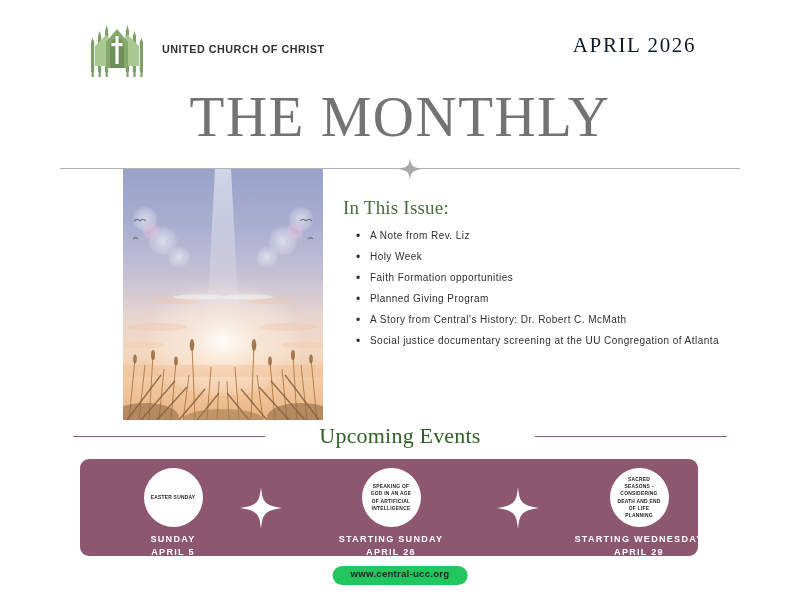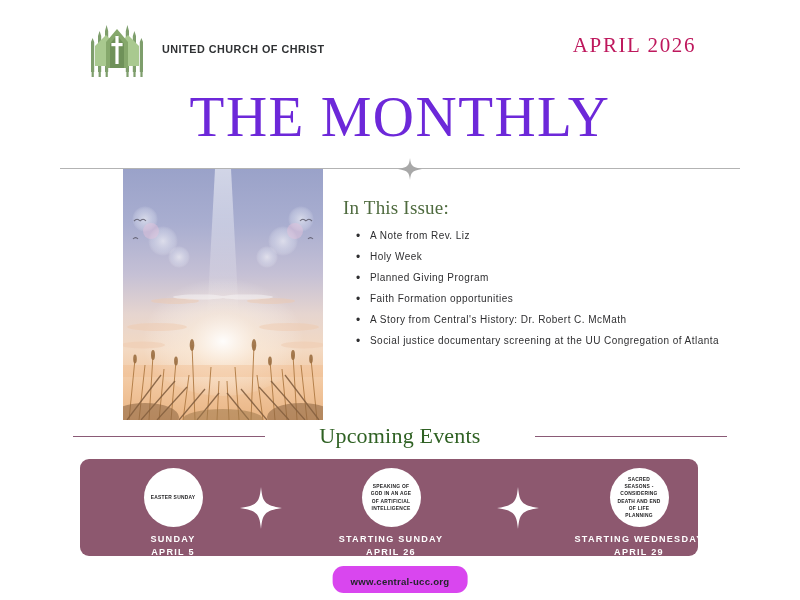--- a/index.html
+++ b/index.html
@@ -52,35 +52,35 @@
     font-weight: bold;
     color: #2f3133;
     line-height: 1.4;
   }
   .issue-date {
     position: absolute;
     right: 104px; top: 33px;
     font-family: "Liberation Serif", serif;
     font-size: 21px;
     letter-spacing: 1.6px;
-    color: #be185d;
+    color: #0f172a;
   }
 
   
   .masthead {
     position: absolute;
     left: 0; top: 88px;
     width: 800px;
     text-align: center;
   }
   .masthead-title {
     font-family: "Liberation Serif", serif;
     font-size: 57px;
     letter-spacing: 1.5px;
-    color: #6d28d9;
+    color: #737373;
     line-height: 1;
   }
 
   
   .rule-star {
     position: absolute;
     left: 60px; top: 158px;
     width: 680px; height: 22px;
   }
   .rule-star .line {
@@ -216,22 +216,22 @@
     top: 27px;
     width: 44px; height: 44px;
   }
 
   
   .footer-pill {
     position: absolute;
     left: 50%;
     transform: translateX(-50%);
     top: 566px;
-    padding: 10px 18px 6px 18px;
-    background: #d946ef;
+    padding: 2px 18px 6px 18px;
+    background: #22c55e;
     border-radius: 11px;
     font-size: 9.6px;
     font-weight: bold;
     letter-spacing: 0.25px;
     color: #23252b;
   }
 </style>
 </head>
 <body>
 
@@ -412,22 +412,22 @@
         <ellipse cx="100" cy="250" rx="40" ry="10" fill="#a07a4d"></ellipse>
       </g>
     </svg>
   </div>
 
   <div class="issue-block">
     <div class="issue-heading">In This Issue:</div>
     <ul class="issue-list">
       <li>A Note from Rev. Liz</li>
       <li>Holy Week</li>
+      <li>Faith Formation opportunities</li>
       <li>Planned Giving Program</li>
-      <li>Faith Formation opportunities</li>
       <li>A Story from Central's History: Dr. Robert C. McMath</li>
       <li>Social justice documentary screening at the UU Congregation of Atlanta</li>
     </ul>
   </div>
 
   <div class="ue-row">
     <div class="ue-line left"></div>
     <div class="ue-title">Upcoming Events</div>
     <div class="ue-line right"></div>
   </div>

